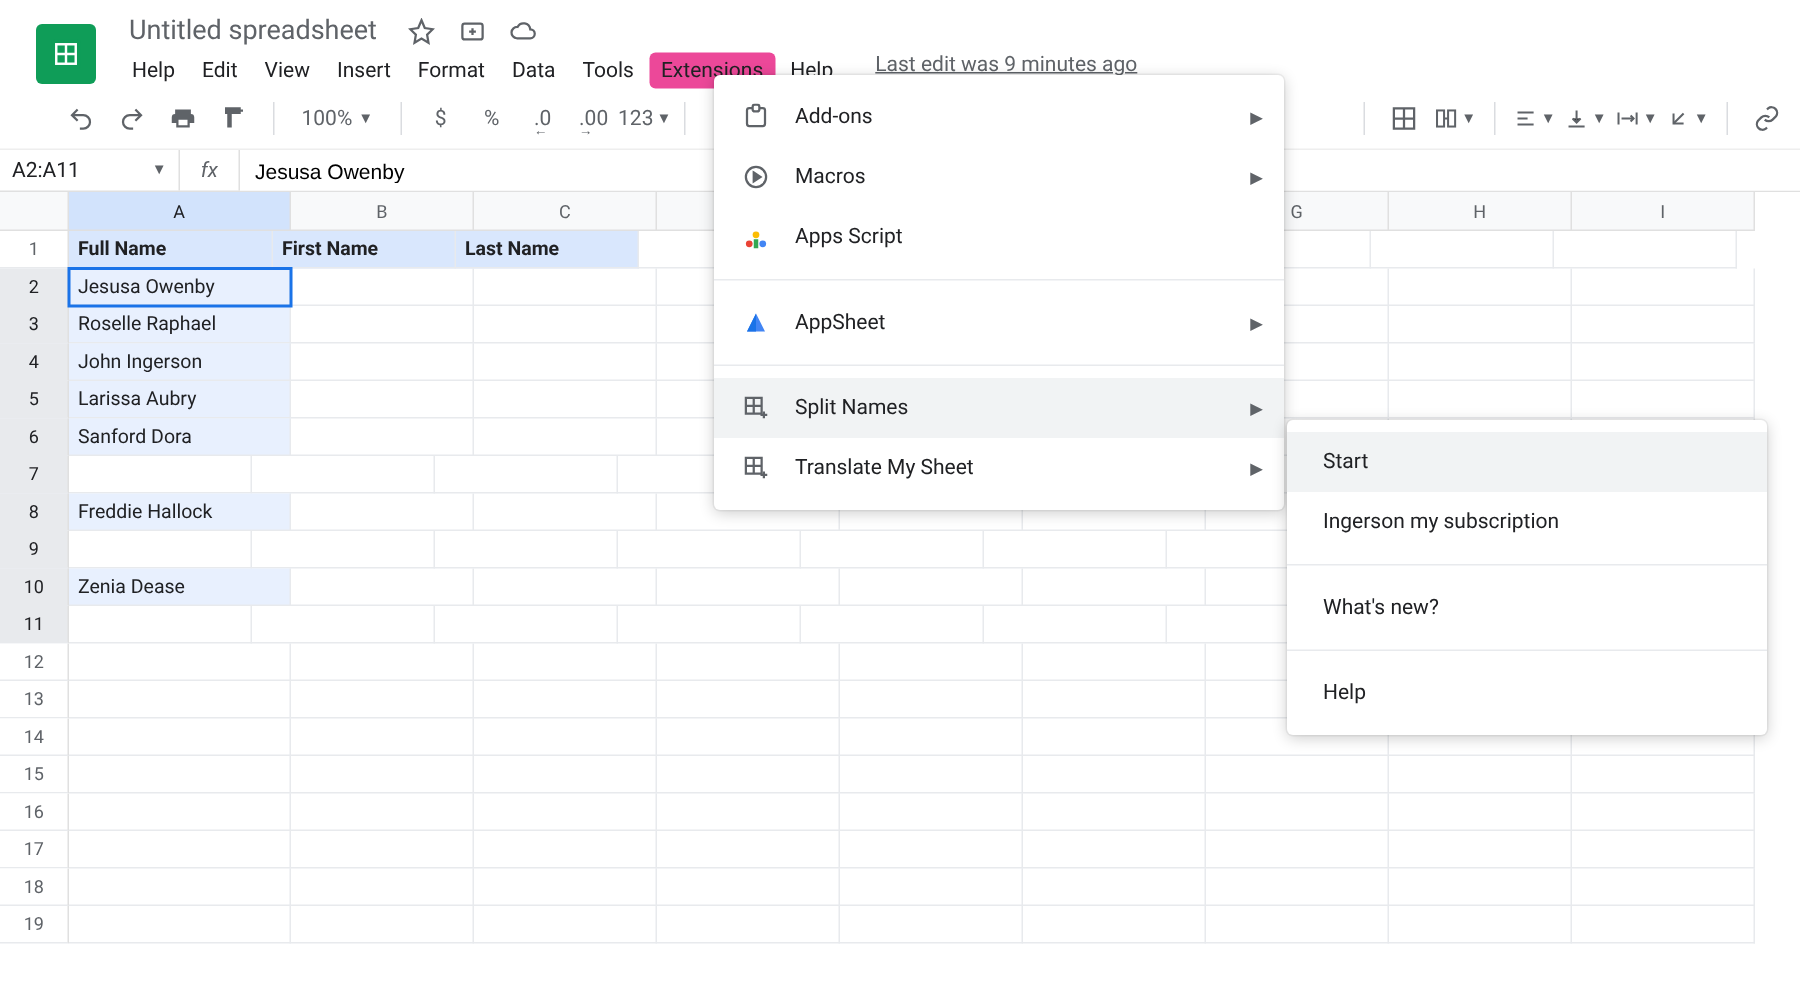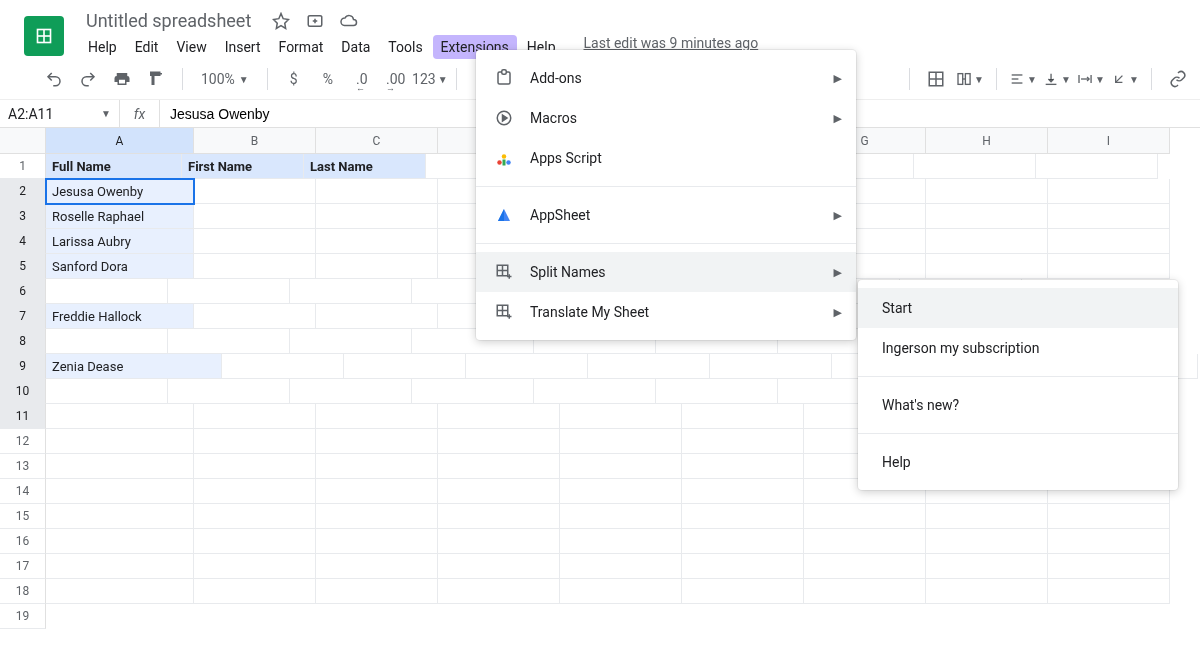--- a/index.html
+++ b/index.html
@@ -39,21 +39,21 @@
   .title-row { display:flex; align-items:center; gap:14px; }
   .title-icon { color:#5f6368; width:20px; height:20px; display:flex;align-items:center;justify-content:center;}
   .menubar { display:flex; gap:2px; margin-top:2px;}
   .menu-item {
     padding: 4px 8px;
     border-radius:4px;
     font-size:14px;
     color:#202124;
     cursor:pointer;
   }
-  .menu-item.active { background:#c4b5fd; }
+  .menu-item.active { background:#ec4899; }
   .last-edit {
     color:#5f6368;
     text-decoration: underline;
     margin-left: 18px;
     font-size:14px;
   }
   
   .toolbar {
     display:flex;
     align-items:center;
@@ -398,20 +398,31 @@
           <div class="cell" style="width: 122px;"></div>
           <div class="cell" style="width: 122px;"></div>
           <div class="cell" style="width: 122px;"></div>
           <div class="cell" style="width: 122px;"></div>
           <div class="cell" style="width: 122px;"></div>
           <div class="cell" style="width: 122px;"></div>
           <div class="cell" style="width: 122px;"></div>
           <div class="cell" style="width: 122px;"></div>
         </div>
         <div class="row">
+          <div class="cell sel-col" style="width: 148px;">John Ingerson</div>
+          <div class="cell" style="width: 122px;"></div>
+          <div class="cell" style="width: 122px;"></div>
+          <div class="cell" style="width: 122px;"></div>
+          <div class="cell" style="width: 122px;"></div>
+          <div class="cell" style="width: 122px;"></div>
+          <div class="cell" style="width: 122px;"></div>
+          <div class="cell" style="width: 122px;"></div>
+          <div class="cell" style="width: 122px;"></div>
+        </div>
+        <div class="row">
           <div class="cell sel-col" style="width: 148px;">Larissa Aubry</div>
           <div class="cell" style="width: 122px;"></div>
           <div class="cell" style="width: 122px;"></div>
           <div class="cell" style="width: 122px;"></div>
           <div class="cell" style="width: 122px;"></div>
           <div class="cell" style="width: 122px;"></div>
           <div class="cell" style="width: 122px;"></div>
           <div class="cell" style="width: 122px;"></div>
           <div class="cell" style="width: 122px;"></div>
         </div>
@@ -451,21 +462,21 @@
           <div class="cell" style="width: 122px;"></div>
           <div class="cell" style="width: 122px;"></div>
           <div class="cell" style="width: 122px;"></div>
           <div class="cell" style="width: 122px;"></div>
           <div class="cell" style="width: 122px;"></div>
           <div class="cell" style="width: 122px;"></div>
           <div class="cell" style="width: 122px;"></div>
           <div class="cell" style="width: 122px;"></div>
         </div>
         <div class="row">
-          <div class="cell sel-col" style="width: 176px;">Zenia Dease</div>
+          <div class="cell sel-col" style="width: 148px;">Zenia Dease</div>
           <div class="cell" style="width: 122px;"></div>
           <div class="cell" style="width: 122px;"></div>
           <div class="cell" style="width: 122px;"></div>
           <div class="cell" style="width: 122px;"></div>
           <div class="cell" style="width: 122px;"></div>
           <div class="cell" style="width: 122px;"></div>
           <div class="cell" style="width: 122px;"></div>
           <div class="cell" style="width: 122px;"></div>
         </div>
         <div class="row">

